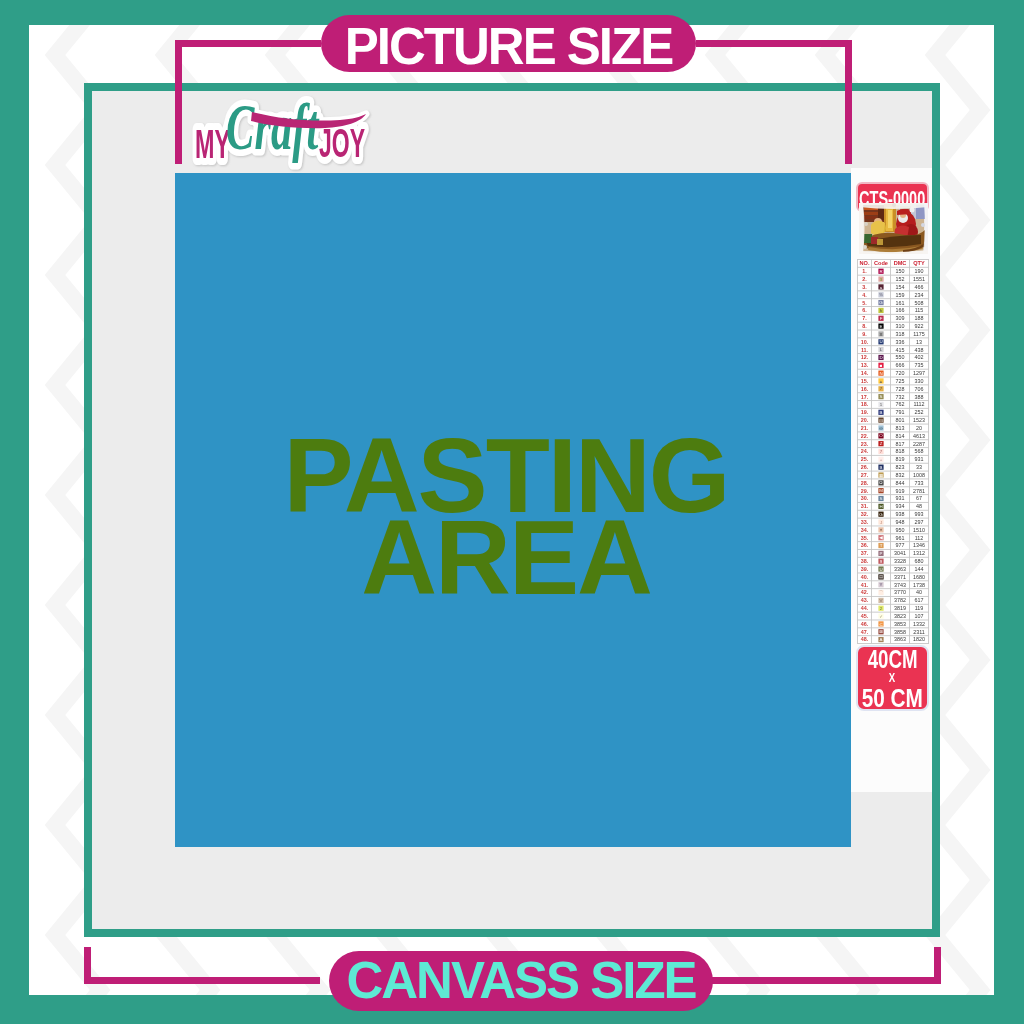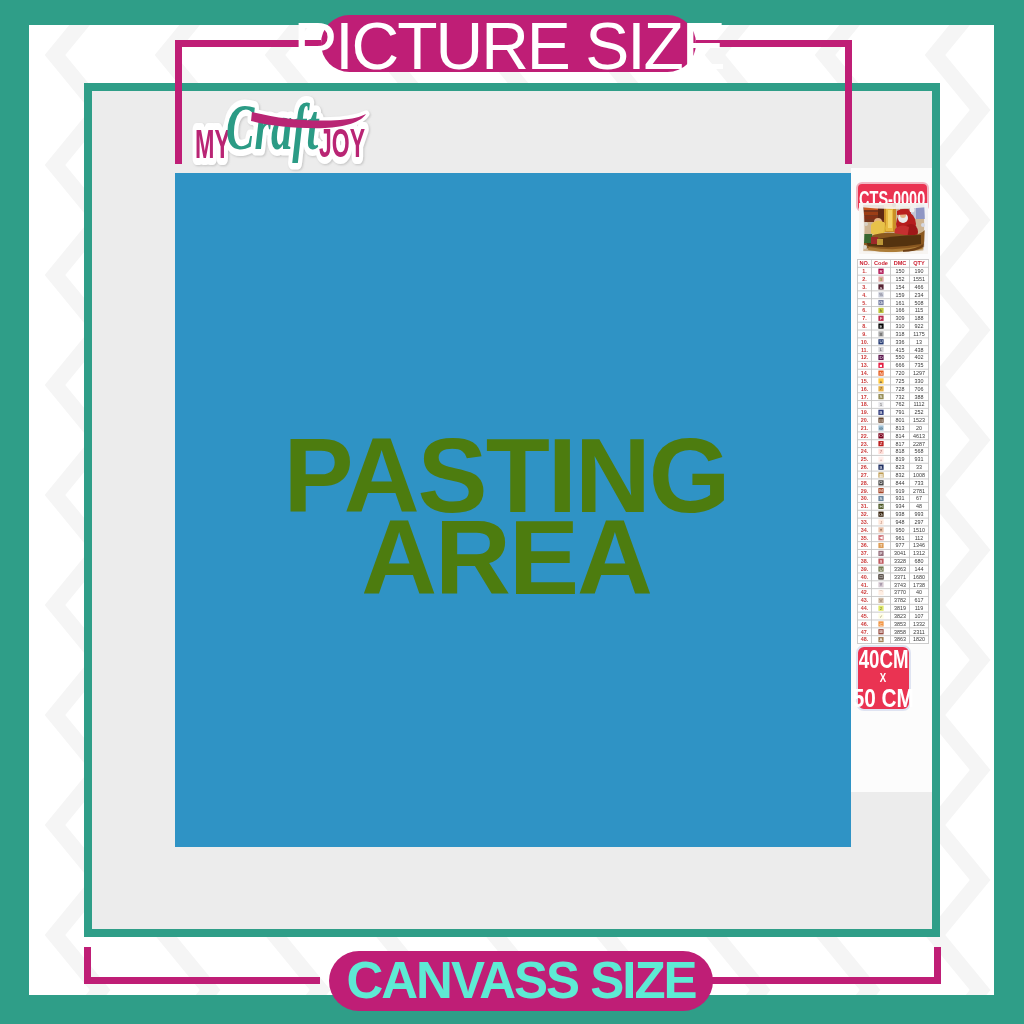--- a/index.html
+++ b/index.html
@@ -31,21 +31,21 @@
 
 <div class="abs" style="left:175px;top:40px;width:146px;height:7px;background:#bf1e76;"></div>
 
 <div class="abs" style="left:696px;top:40px;width:156px;height:7px;background:#bf1e76;"></div>
 
 <div class="abs" style="left:175px;top:40px;width:7px;height:124px;background:#bf1e76;"></div>
 
 <div class="abs" style="left:845px;top:40px;width:7px;height:124px;background:#bf1e76;"></div>
 
 <div class="abs" style="left:321px;top:15px;width:375px;height:57px;border-radius:28.5px;background:#bf1e76;color:#fff;display:flex;align-items:center;justify-content:center;">
-  <span style="font-weight:normal;font-size:66px;letter-spacing:-2px;white-space:nowrap;padding-top:5px;text-align:right;">PICTURE SIZE</span>
+  <span style="font-weight:bold;font-size:51px;letter-spacing:-2px;white-space:nowrap;padding-top:5px;text-align:right;">PICTURE SIZE</span>
 </div>
 
 <div class="abs" style="left:84px;top:977px;width:236px;height:7px;background:#bf1e76;"></div>
 
 <div class="abs" style="left:704px;top:977px;width:237px;height:7px;background:#bf1e76;"></div>
 
 <div class="abs" style="left:84px;top:947px;width:7px;height:37px;background:#bf1e76;"></div>
 
 <div class="abs" style="left:934px;top:947px;width:7px;height:37px;background:#bf1e76;"></div>
 
@@ -369,17 +369,17 @@
       <text x="24.0" y="358.67" fill="#886">✓</text>
       <rect x="21.40" y="362.31" width="5.2" height="5.2" fill="#f29746"></rect>
       <text x="24.0" y="366.51" fill="#fff">C</text>
       <rect x="21.40" y="370.14" width="5.2" height="5.2" fill="#964a3f"></rect>
       <text x="24.0" y="374.34" fill="#fff">⊠</text>
       <rect x="21.40" y="377.98" width="5.2" height="5.2" fill="#a4835c"></rect>
       <text x="24.0" y="382.18" fill="#fff">A</text>
     </g>
   </svg>
 
-<div class="abs" style="left:856px;top:645px;width:55px;height:66px;background:#ea3352;border:2px solid #dfe4f2;border-radius:8px;color:#fff;font-weight:bold;display:flex;flex-direction:column;align-items:center;justify-content:center;line-height:1;">
+<div class="abs" style="left:856px;top:645px;width:73px;height:66px;background:#ea3352;border:2px solid #dfe4f2;border-radius:8px;color:#fff;font-weight:bold;display:flex;flex-direction:column;align-items:center;justify-content:center;line-height:1;">
   <span style="font-size:26px;transform:scaleX(0.72);white-space:nowrap;">40CM</span>
   <span style="font-size:12px;transform:scaleX(0.8);margin:0.5px 0;">X</span>
   <span style="font-size:26px;transform:scaleX(0.8);white-space:nowrap;">50 CM</span>
 </div>
 
 </body></html>

